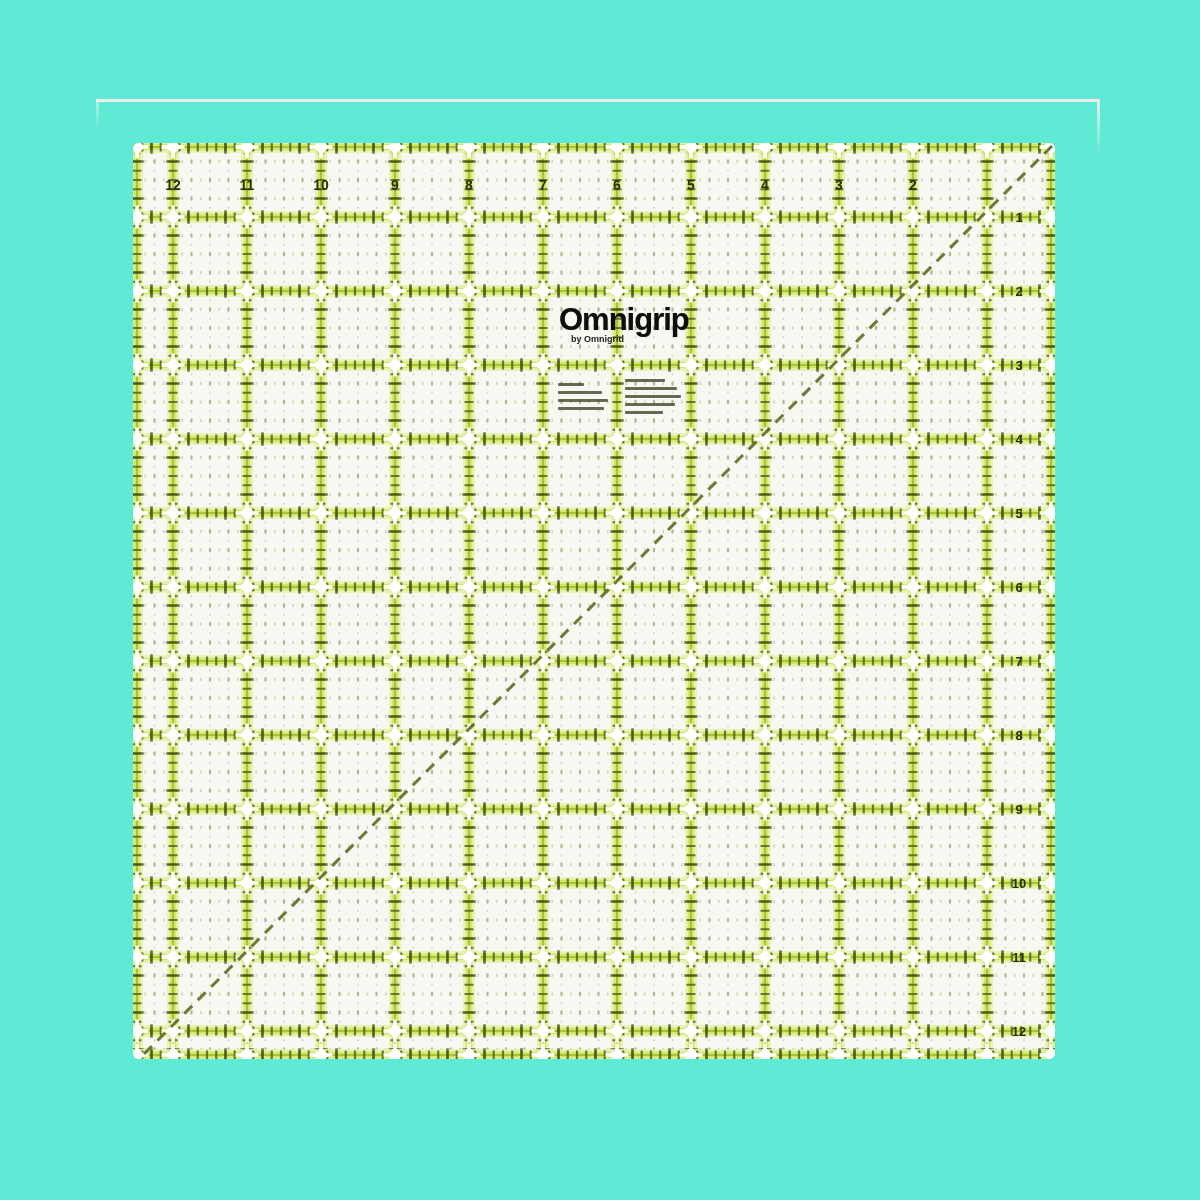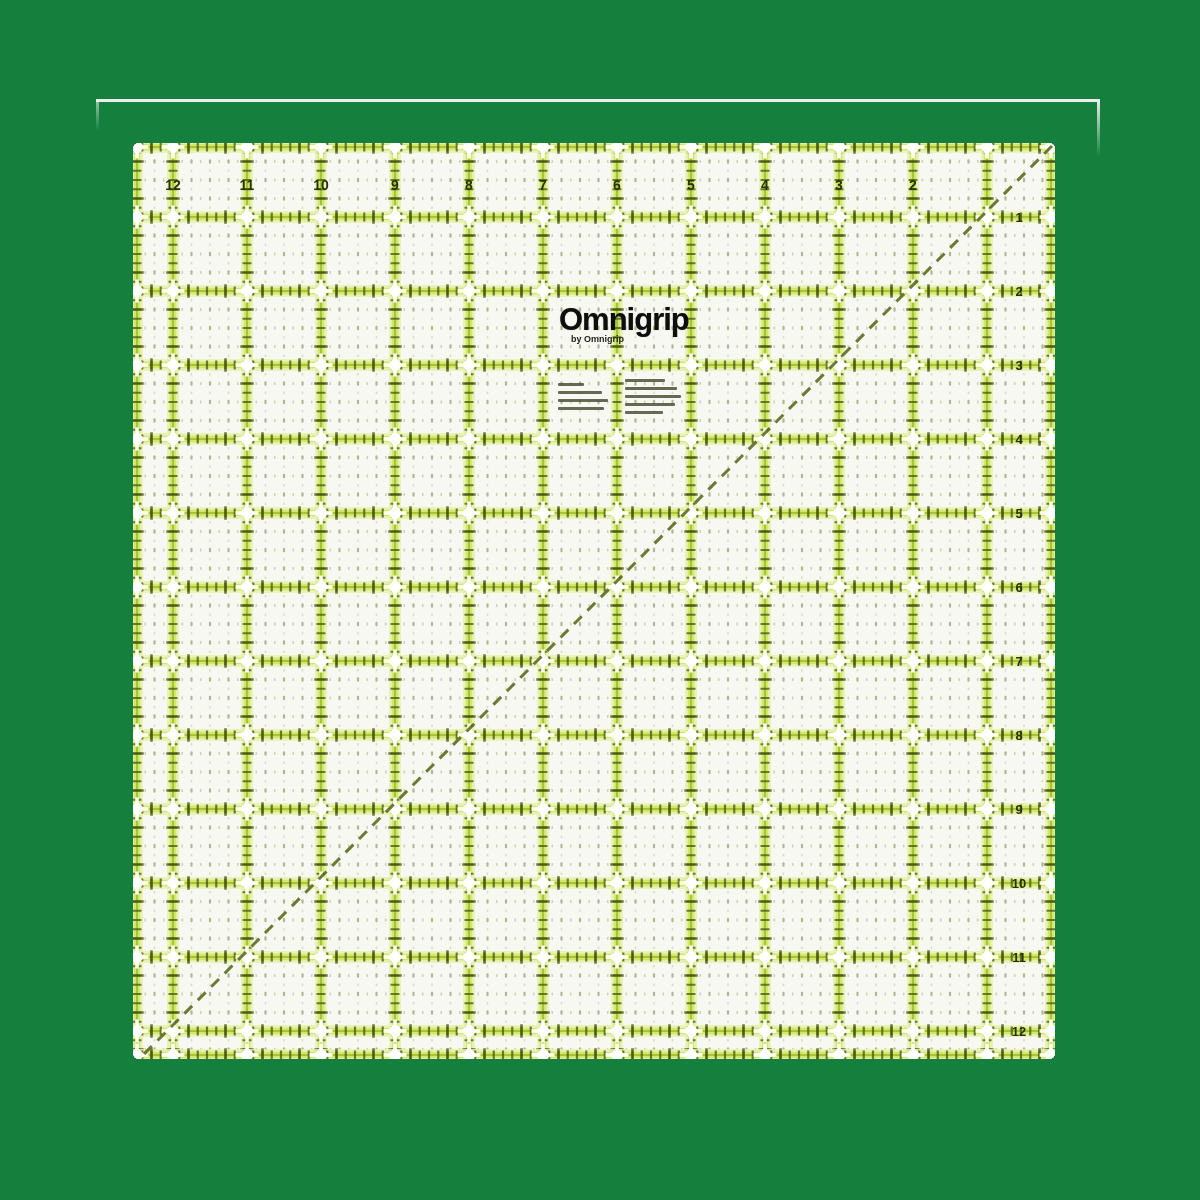--- a/index.html
+++ b/index.html
@@ -1,17 +1,17 @@
 <!DOCTYPE html>
 <html><head>
 <meta charset="utf-8">
 <style>
   html,body{margin:0;padding:0;background:#ffffff;}
   #stage{
-    position:relative;width:1200px;height:1200px;background:#15803d;
+    position:relative;width:1200px;height:1200px;background:#5eead4;
     overflow:hidden;font-family:"Liberation Sans",sans-serif;
   }
   
   .card-top-line{position:absolute;left:96px;top:99px;width:1004px;height:3px;background:#ededed;}
   .card-side{position:absolute;top:101px;width:3px;height:56px;
     background:linear-gradient(#ededed,rgba(237,237,237,0));}
   .card-side.left{left:96px;height:30px;opacity:.6;}
   .card-side.right{left:1097px;}
   
   #ruler-wrap{position:absolute;left:133px;top:143px;width:922px;height:916px;}
@@ -841,21 +841,21 @@
             <text x="886" y="671" text-anchor="middle" fill="#28310a" font-family="&quot;Liberation Sans&quot;,sans-serif" font-size="13" font-weight="bold">9</text>
             <text x="886" y="745" text-anchor="middle" fill="#28310a" font-family="&quot;Liberation Sans&quot;,sans-serif" font-size="13" font-weight="bold">10</text>
             <text x="886" y="819" text-anchor="middle" fill="#28310a" font-family="&quot;Liberation Sans&quot;,sans-serif" font-size="13" font-weight="bold">11</text>
             <text x="886" y="893" text-anchor="middle" fill="#28310a" font-family="&quot;Liberation Sans&quot;,sans-serif" font-size="13" font-weight="bold">12</text>
           </g>
         </g>
       </svg>
   </div>
 
   <div class="logo-brand">Omnigrip</div>
-  <div class="logo-byline">by Omnigrip</div>
+  <div class="logo-byline">by Omnigrid</div>
 
   <div class="fineprint" id="fineprint-left" style="left:558px;top:383px;">
       <div class="fp-line" style="width: 26px;"></div>
       <div class="fp-line" style="width: 44px;"></div>
       <div class="fp-line" style="width: 50px;"></div>
       <div class="fp-line" style="width: 46px;"></div>
     </div>
   <div class="fineprint" id="fineprint-right" style="left:625px;top:379px;">
       <div class="fp-line" style="width: 40px;"></div>
       <div class="fp-line" style="width: 52px;"></div>

